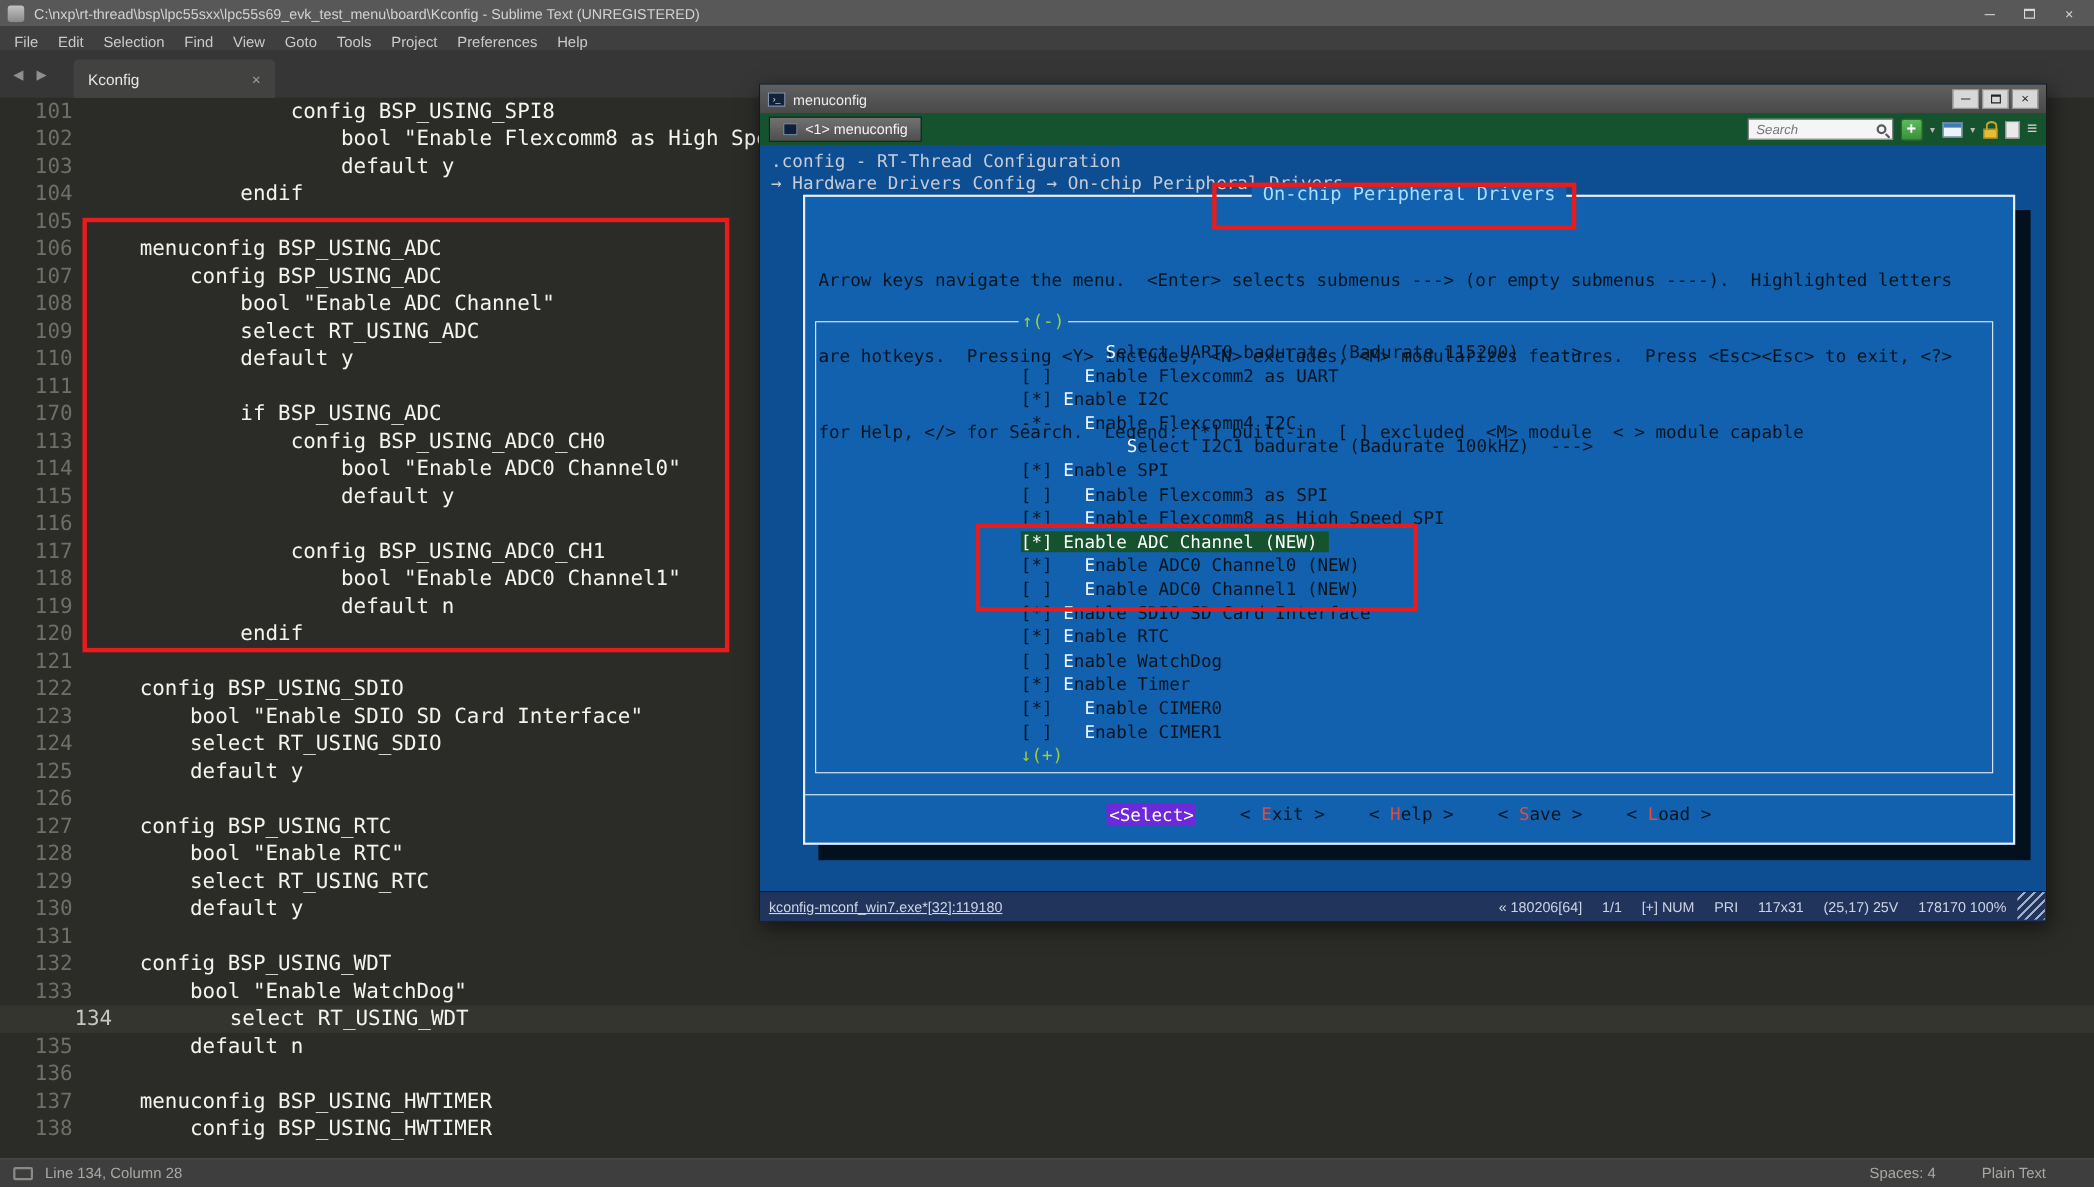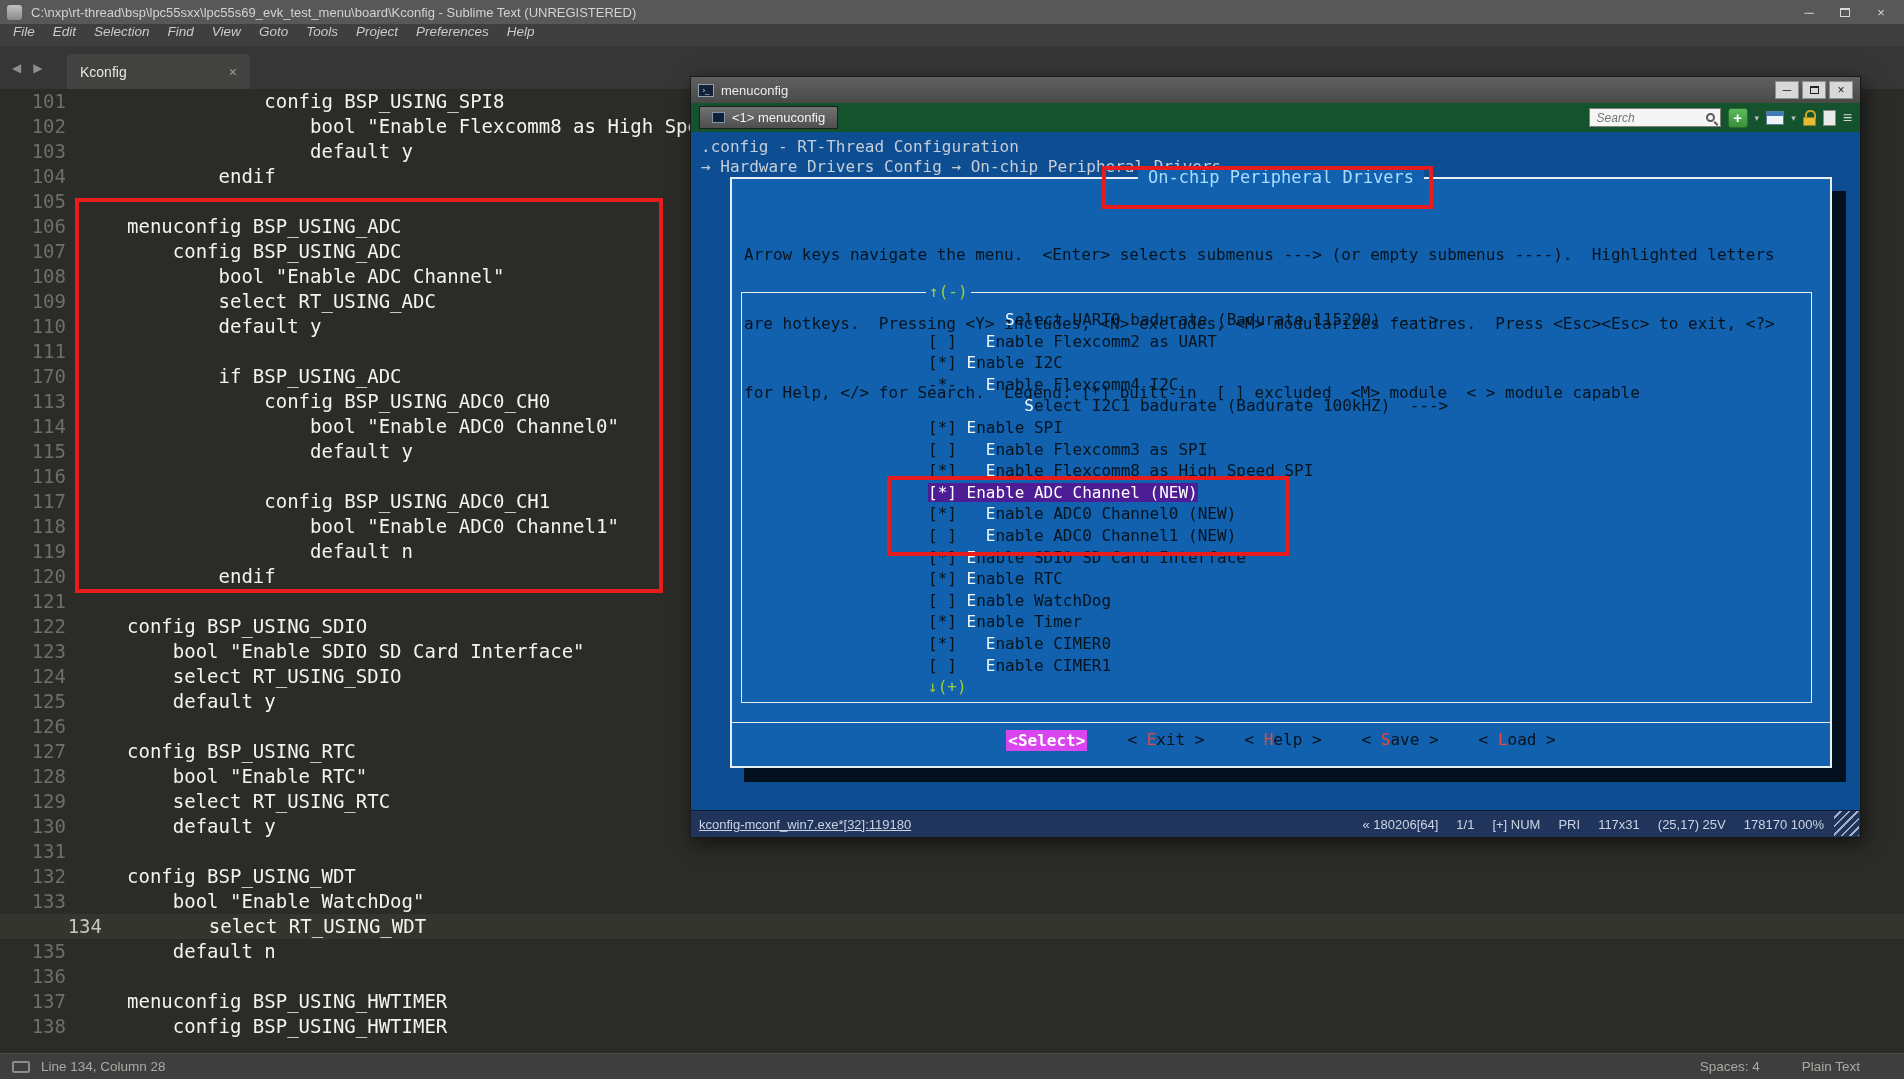--- a/index.html
+++ b/index.html
@@ -11,21 +11,21 @@
   .st-titlebar { position:absolute; top:0; left:0; right:0; height:24px; background:#585858;
                  display:flex; align-items:center; z-index:1; }
   .st-appicon { width:15px; height:15px; margin:0 9px 0 7px; border-radius:3px;
                 background:linear-gradient(#c2c2c2,#8a8a8a); flex:none; }
   .st-title { color:#d2d2d2; font-size:13px; white-space:nowrap; }
   .st-winbtns { margin-left:auto; display:flex; gap:22px; padding-right:16px; color:#d8d8d8; font-size:13px; }
   .st-winbtn { width:14px; text-align:center; cursor:default; }
   .st-max-glyph { display:inline-block; width:10px; height:9px; border:1px solid #d8d8d8; border-top-width:2px; }
 
   .st-menubar { position:absolute; top:24px; left:0; right:0; height:22px; background:#3f3f3f;
-                display:flex; align-items:flex-start; padding-left:4px; z-index:1;font-style:italic; }
+                display:flex; align-items:flex-end; padding-left:4px; z-index:1; }
   .st-menu-item { padding:0 9px; font-size:13.5px; color:#cbcbcb; white-space:nowrap; }
 
   .st-tabbar { position:absolute; top:46px; left:0; right:0; height:43px; background:#363636; z-index:1; }
   .st-navarrows { position:absolute; left:12px; top:15px; display:flex; gap:12px; color:#8f8f8f; font-size:12px; }
   .st-tab { position:absolute; left:67px; top:8px; width:183px; height:35px; background:#424240;
             border-radius:4px 4px 0 0; display:flex; align-items:center; padding:0 13px;
             color:#e6e6e2; font-size:14px; }
   .st-tab-close { margin-left:auto; color:#9d9d99; font-size:14px; }
 
   .st-editor { position:absolute; top:89px; left:0; right:0; height:964px; background:#2b2b28;
@@ -86,32 +86,32 @@
   .dlg { position:absolute; left:39px; top:45px; width:1102px; height:591px; background:#1161ae;
          border:2px solid #e9eef4; box-shadow:14px 14px 0 #03111f; }
   .dlg-title { position:absolute; top:-12px; left:50%; transform:translateX(-50%);
                background:#1161ae; padding:0 10px; color:#a9ddff; font-size:17px; white-space:nowrap; }
   .dlg-instr { position:absolute; top:18px; left:12px; right:6px; color:#06141f;
                line-height:23px; white-space:pre; }
 
   .dlg-list { position:absolute; left:9px; top:113px; width:1071px; height:411px; border:1px solid #e9eef4; }
   .m-rows { position:absolute; inset:0; padding-top:16px; overflow:hidden; }
   .m-row { height:21.6px; line-height:21.6px; white-space:pre; padding-left:186px; color:#06141f; }
-  .m-body.sel { background:#4c1d95; color:#ffffff; }
+  .m-body.sel { background:#14532d; color:#ffffff; padding-right:10px; }
   .m-body .hot { color:#f2f9ff; }
   .m-body.sel .hot { color:#ffffff; }
   .m-scroll { color:#9ccf3a; }
   .m-up { position:absolute; top:-11px; left:184px; background:#1161ae; padding:0 3px; color:#9ccf3a; }
 
   .dlg-sep { position:absolute; left:0; right:0; top:543px; height:1px; background:#e9eef4; }
   .dlg-btns { position:absolute; left:0; right:0; top:551px; display:flex; justify-content:center;
               gap:40px; color:#06141f; }
   .dlg-btn { white-space:pre; }
   .dlg-btn .hot { color:#e8493c; }
-  .dlg-btn.focused { background:#d946ef; color:#fff; padding:1px 2px;font-weight:bold; }
+  .dlg-btn.focused { background:#6d28d9; color:#fff; padding:1px 2px; }
 
   .ce-statusbar { position:absolute; left:0; right:0; bottom:0; height:27px; background:#20345c;
                   border-top:1px solid #0a1b38; display:flex; align-items:center;
                   color:#ccd4e4; font-size:13px; }
   .ce-sb-left { padding-left:8px; white-space:nowrap;text-decoration:underline; }
   .ce-sb-right { margin-left:auto; display:flex; gap:18px; padding-right:36px; white-space:nowrap; }
   .ce-grip { position:absolute; right:1px; bottom:1px; width:25px; height:25px;
              background:repeating-linear-gradient(135deg, transparent 0 4px, #9fb0c8 4px 6px); }
 
   

